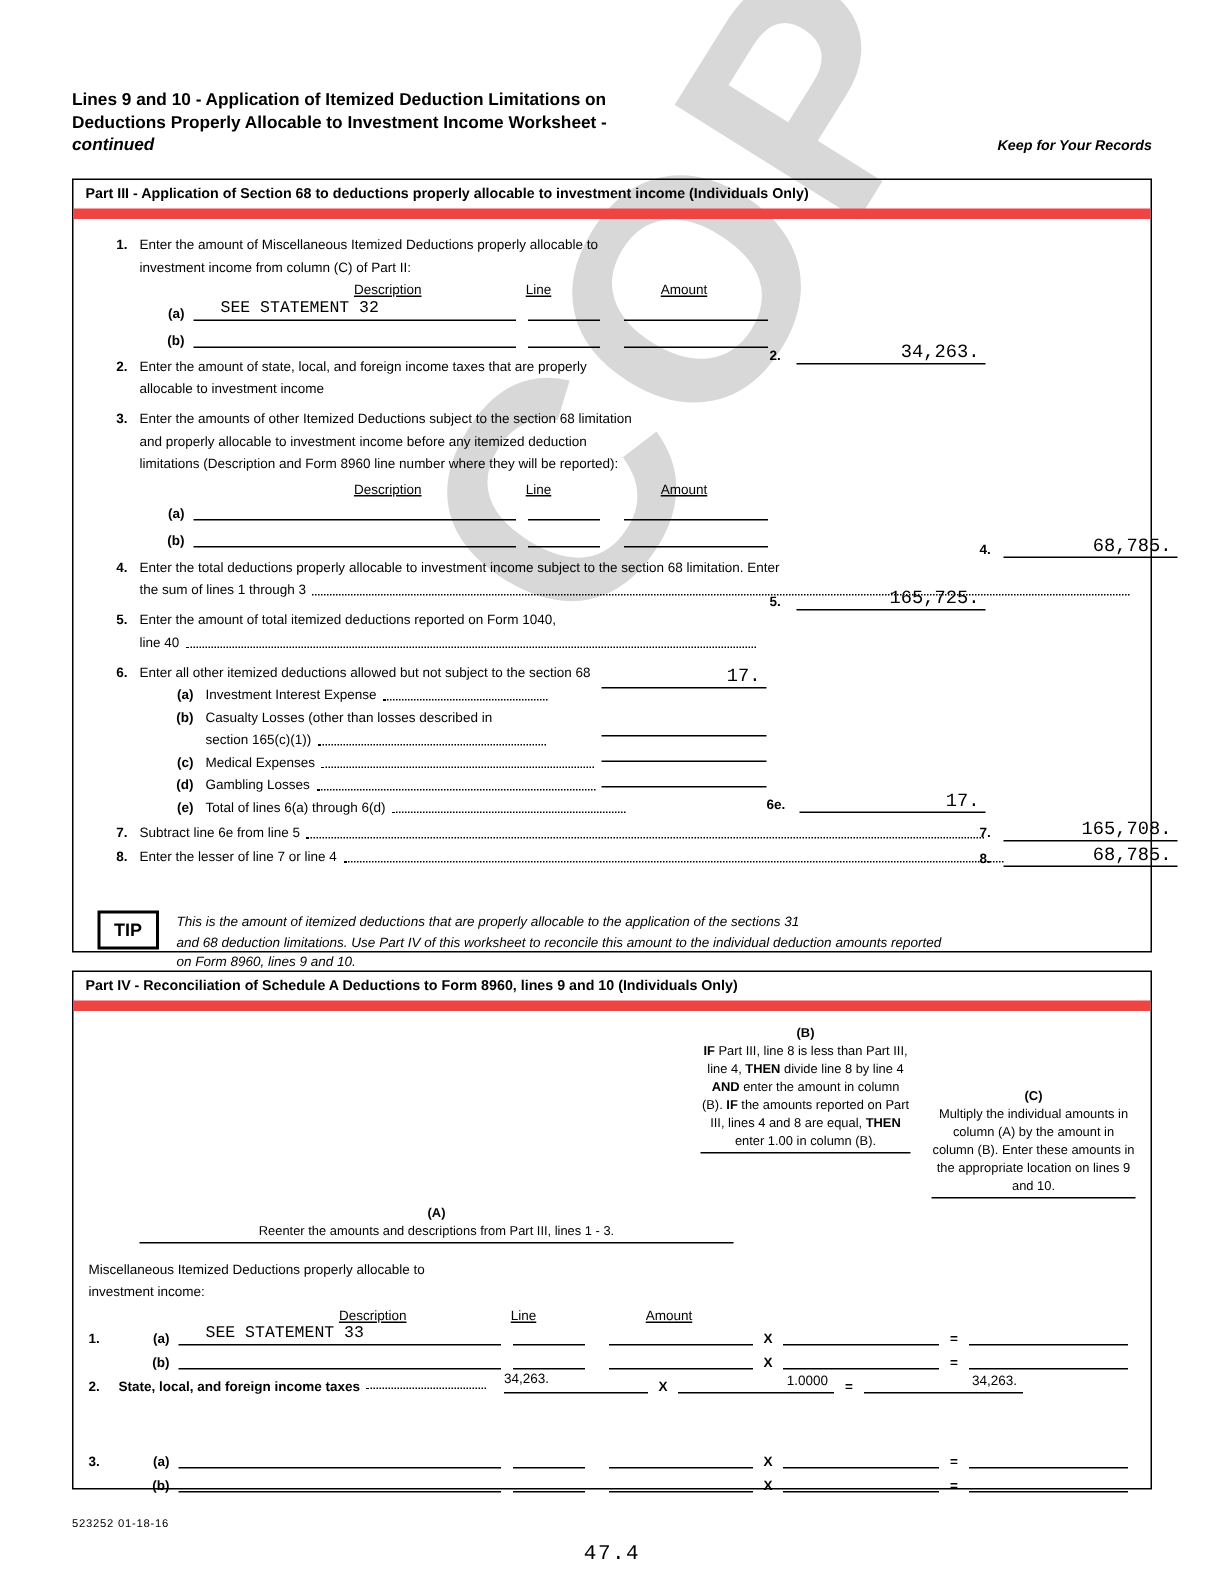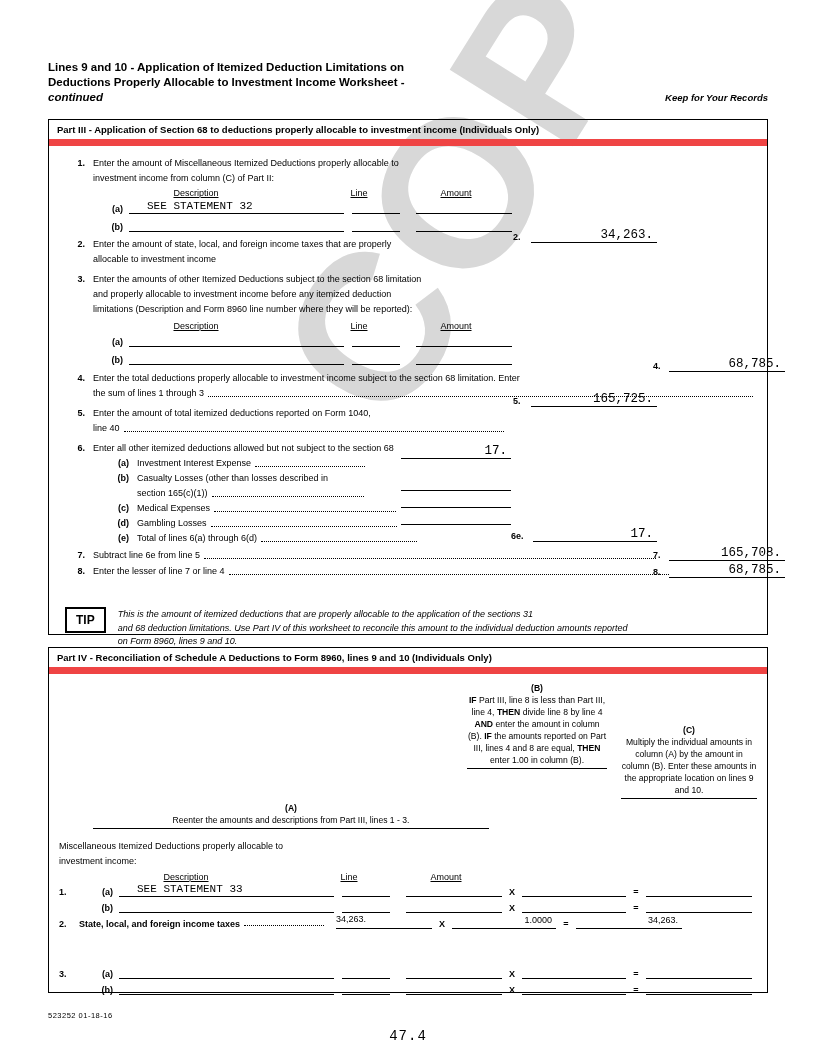--- a/index.html
+++ b/index.html
@@ -96,21 +96,21 @@
     flex: 1;
     border-bottom: 1px dotted #000;
     margin: 0 4px 4px 4px;
     height: 9px;
   }
   .hdr-row {
     display: flex;
     font-size: 9px;
     margin-top: 2px;
   }
-  .hdr-desc { width: 170px; text-align: center; text-decoration: underline; }
+  .hdr-desc { width: 170px; text-align: right; text-decoration: underline; }
   .hdr-line { width: 60px; text-align: center; text-decoration: underline; margin-left: 48px;}
   .hdr-amt  { width: 90px; text-align: center; text-decoration: underline; margin-left: 22px;}
   .entry-row {
     display: flex;
     align-items: flex-end;
     margin-top: 1px;
   }
   .entry-lbl {
     width: 64px;
     text-align: right;

